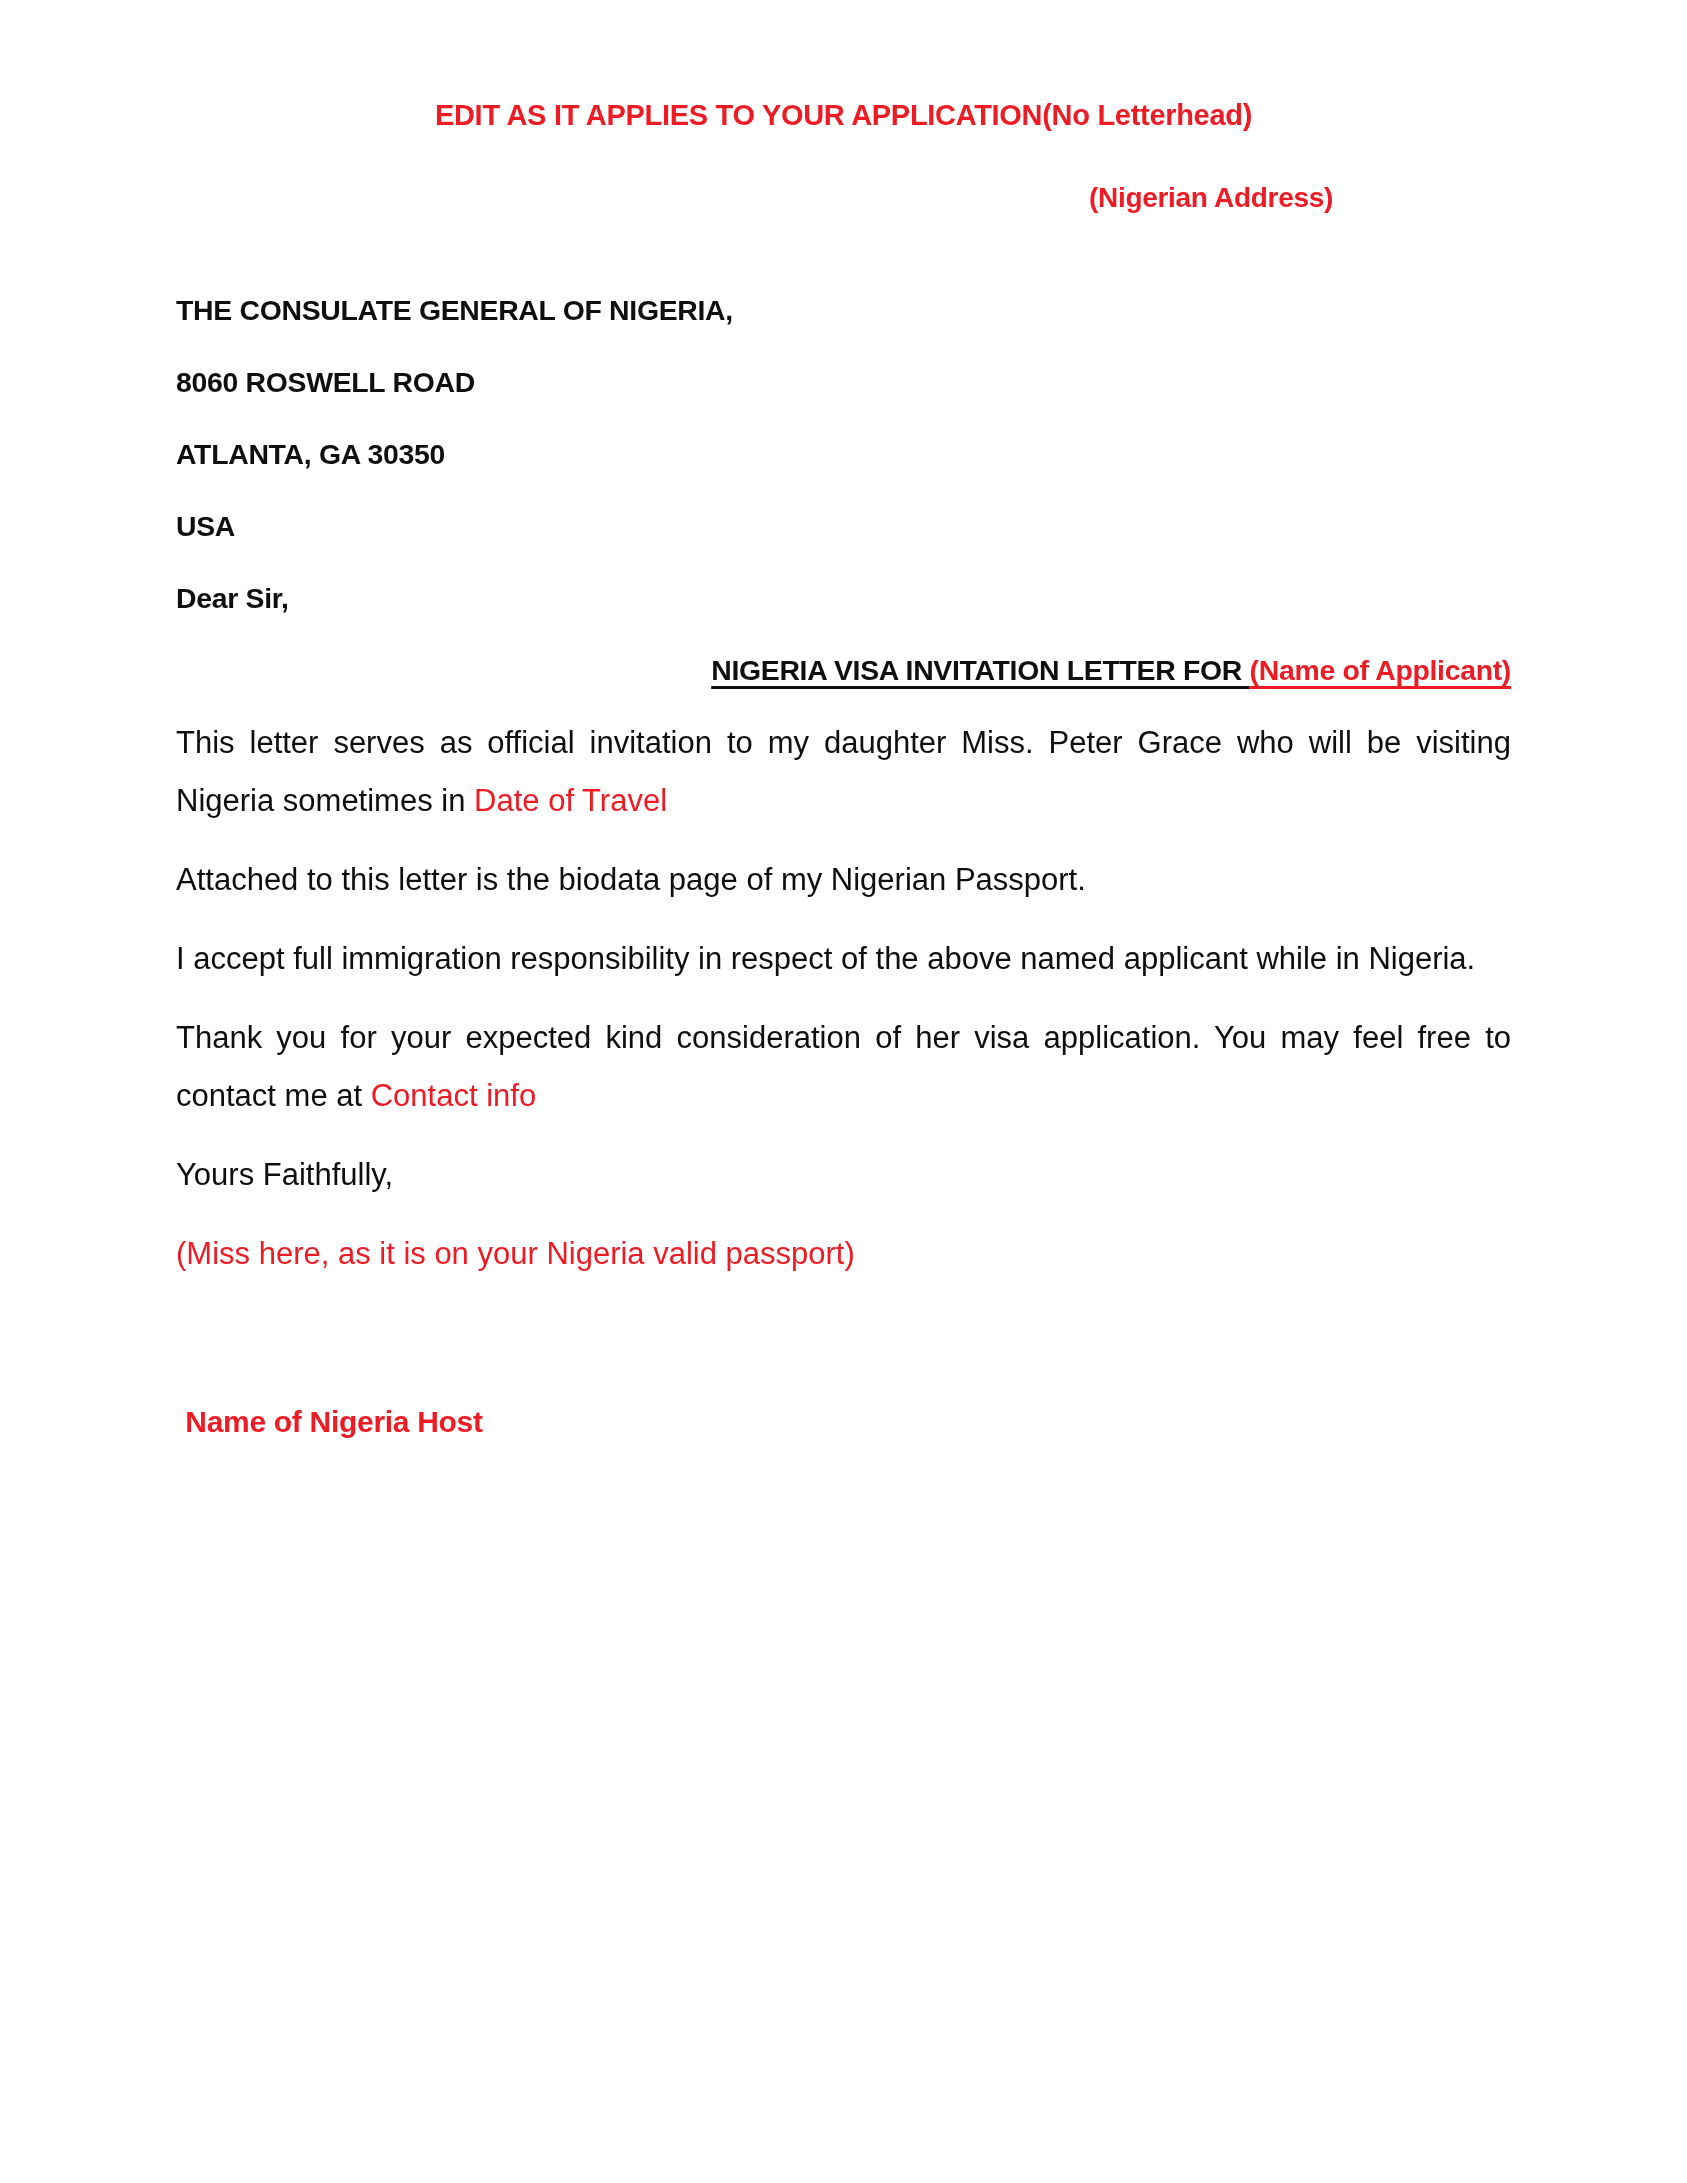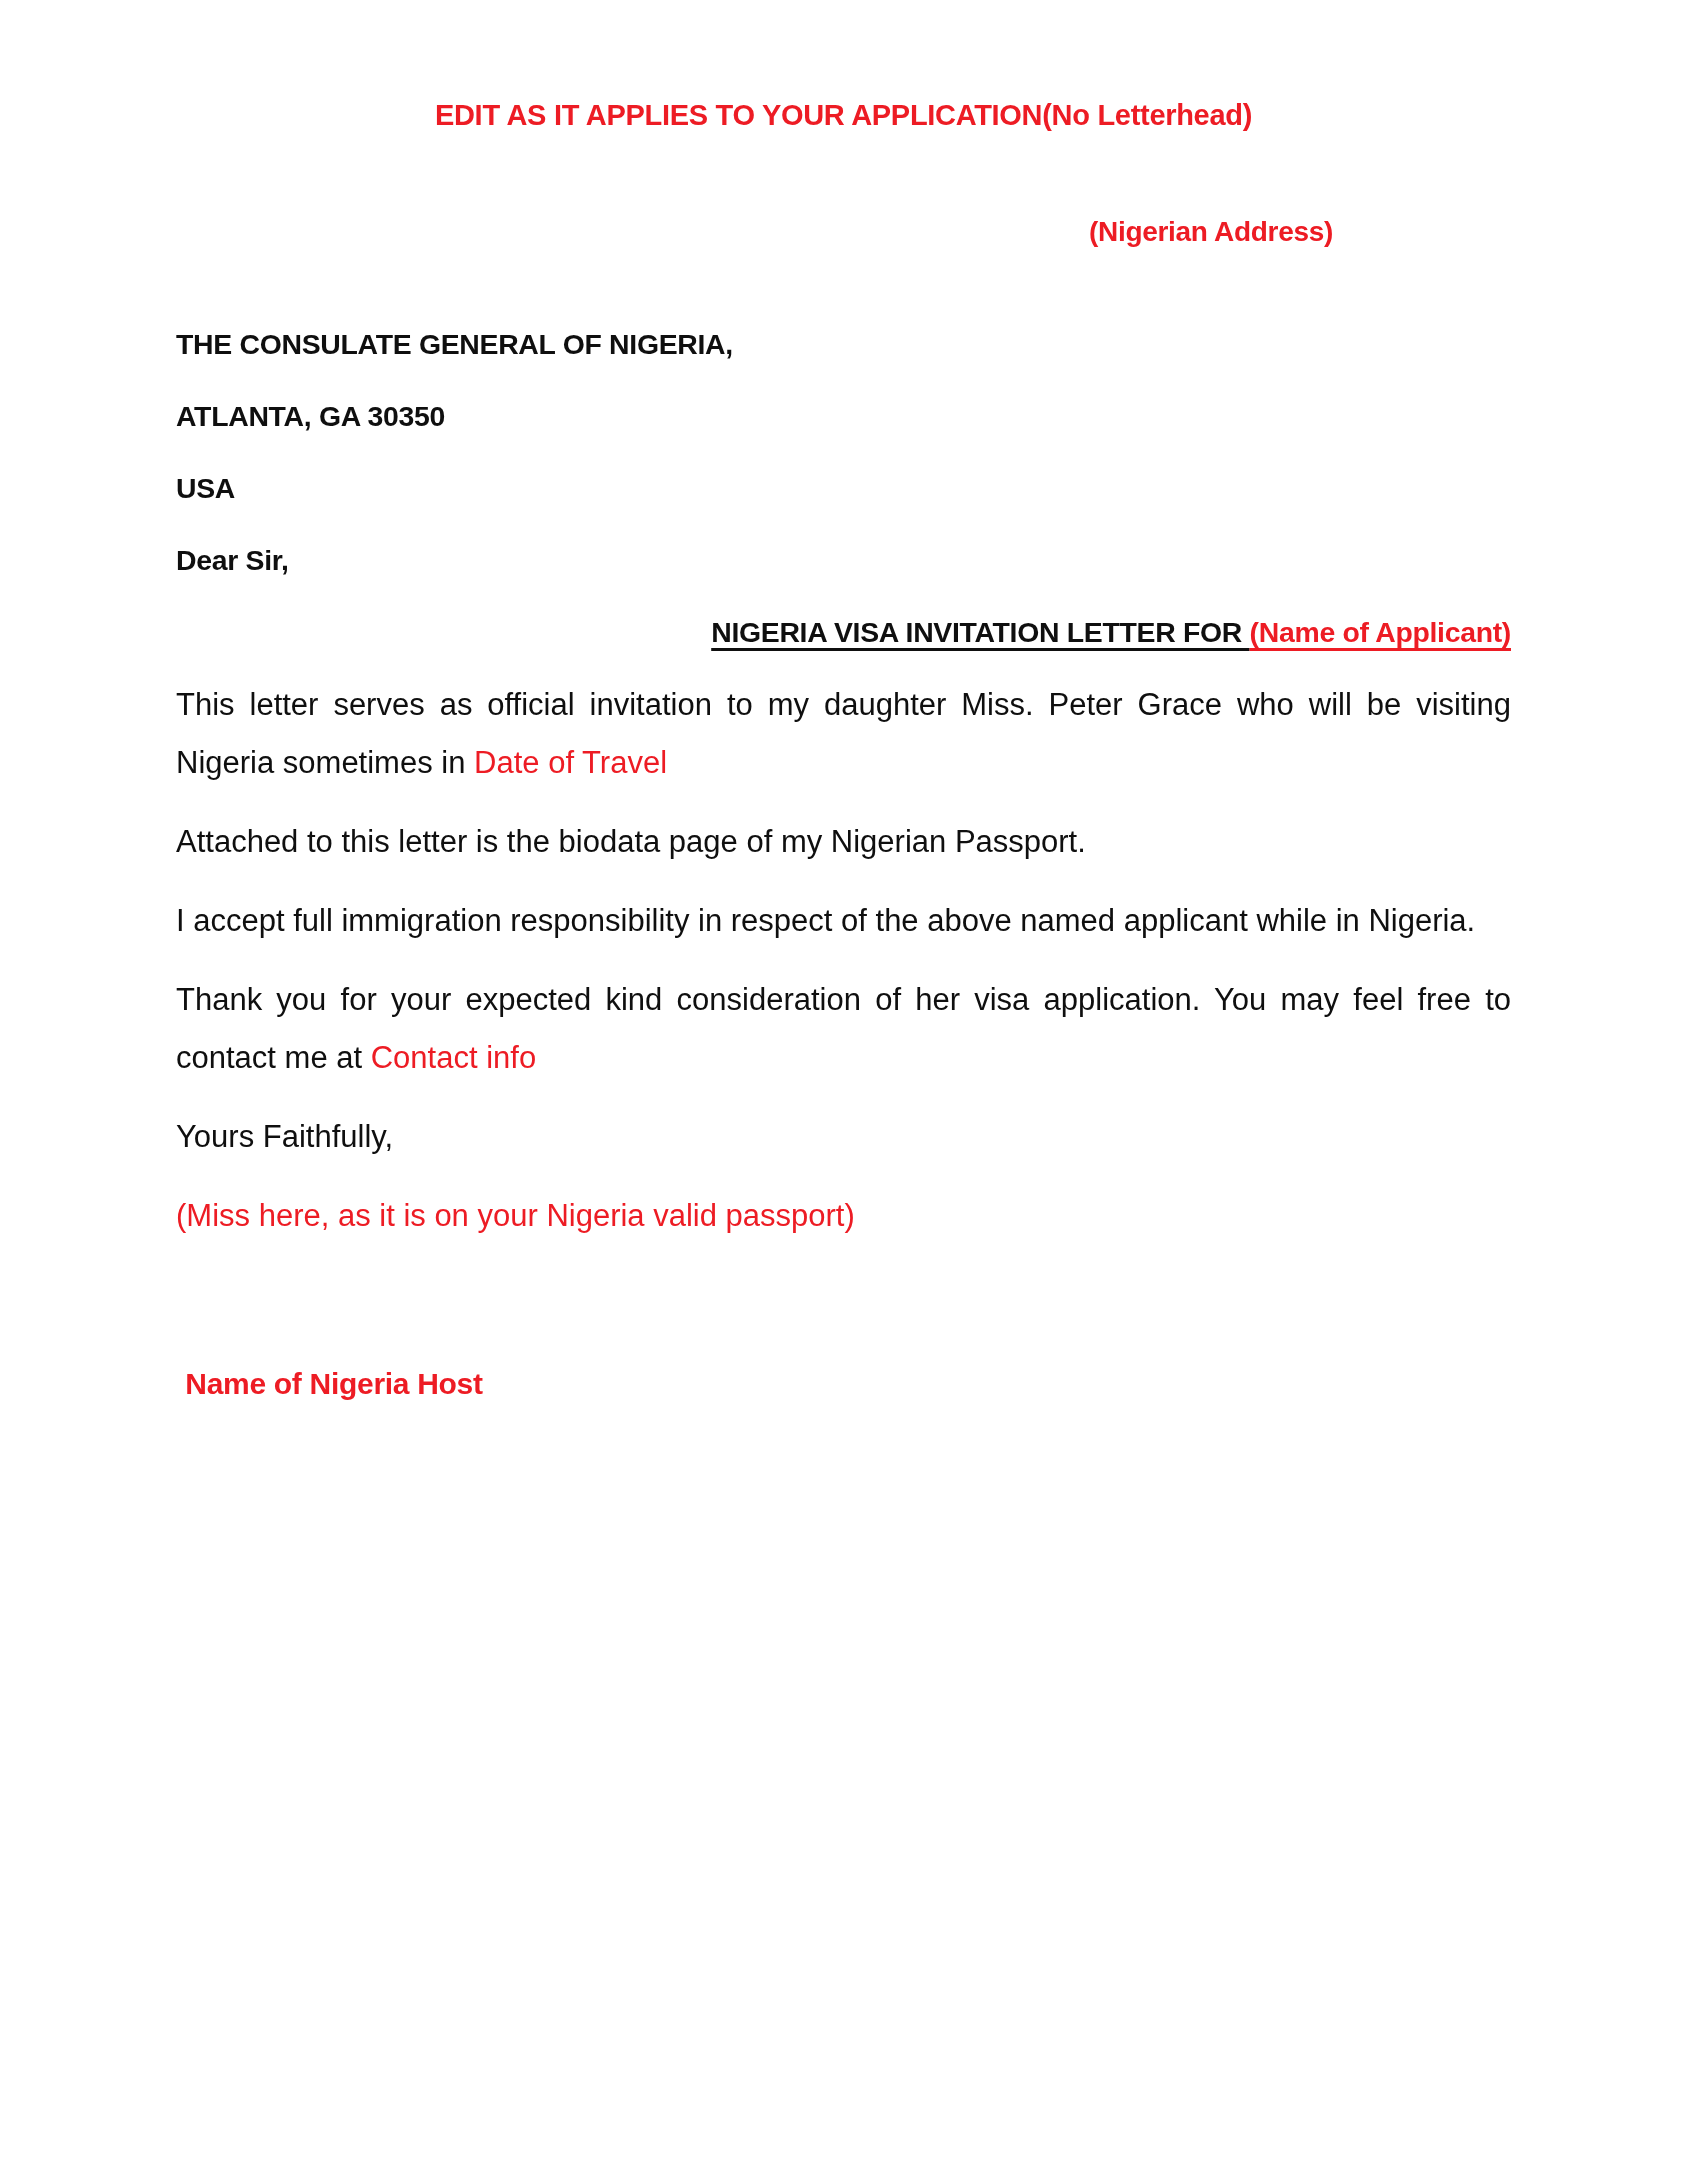--- a/index.html
+++ b/index.html
@@ -30,21 +30,21 @@
 
   .header-instruction {
     text-align: center;
     font-weight: bold;
     font-size: 29px;
     letter-spacing: -0.3px;
     color: var(--red);
     white-space: nowrap;
   }
   .nigerian-address {
-    margin-top: 84px;
+    margin-top: 50px;
     padding-left: 913px;
     font-weight: bold;
     font-size: 28px;
     letter-spacing: -0.3px;
     color: var(--red);
     white-space: nowrap;
   }
   .recipient-block { margin-top: 79px; }
   .recipient-line,
   .salutation {
@@ -98,20 +98,21 @@
 <body>
 
 <div class="page">
 
   <div class="header-instruction">EDIT AS IT APPLIES TO YOUR APPLICATION(No Letterhead)</div>
 
   <div class="nigerian-address">(Nigerian Address)</div>
 
   <div class="recipient-block">
     <p class="recipient-line">THE CONSULATE GENERAL OF NIGERIA,</p>
+    <p class="recipient-line">8060 ROSWELL ROAD</p>
     <p class="recipient-line">ATLANTA, GA 30350</p>
     <p class="recipient-line">USA</p>
   </div>
 
   <p class="salutation">Dear Sir,</p>
 
   <p class="subject-line"><span>NIGERIA VISA INVITATION LETTER FOR </span><span class="red">(Name of Applicant)</span></p>
 
   <p class="body-paragraph"><span>This letter serves as official invitation to my daughter Miss. Peter Grace who will be visiting Nigeria sometimes in </span><span class="red">Date of Travel</span></p>
 

